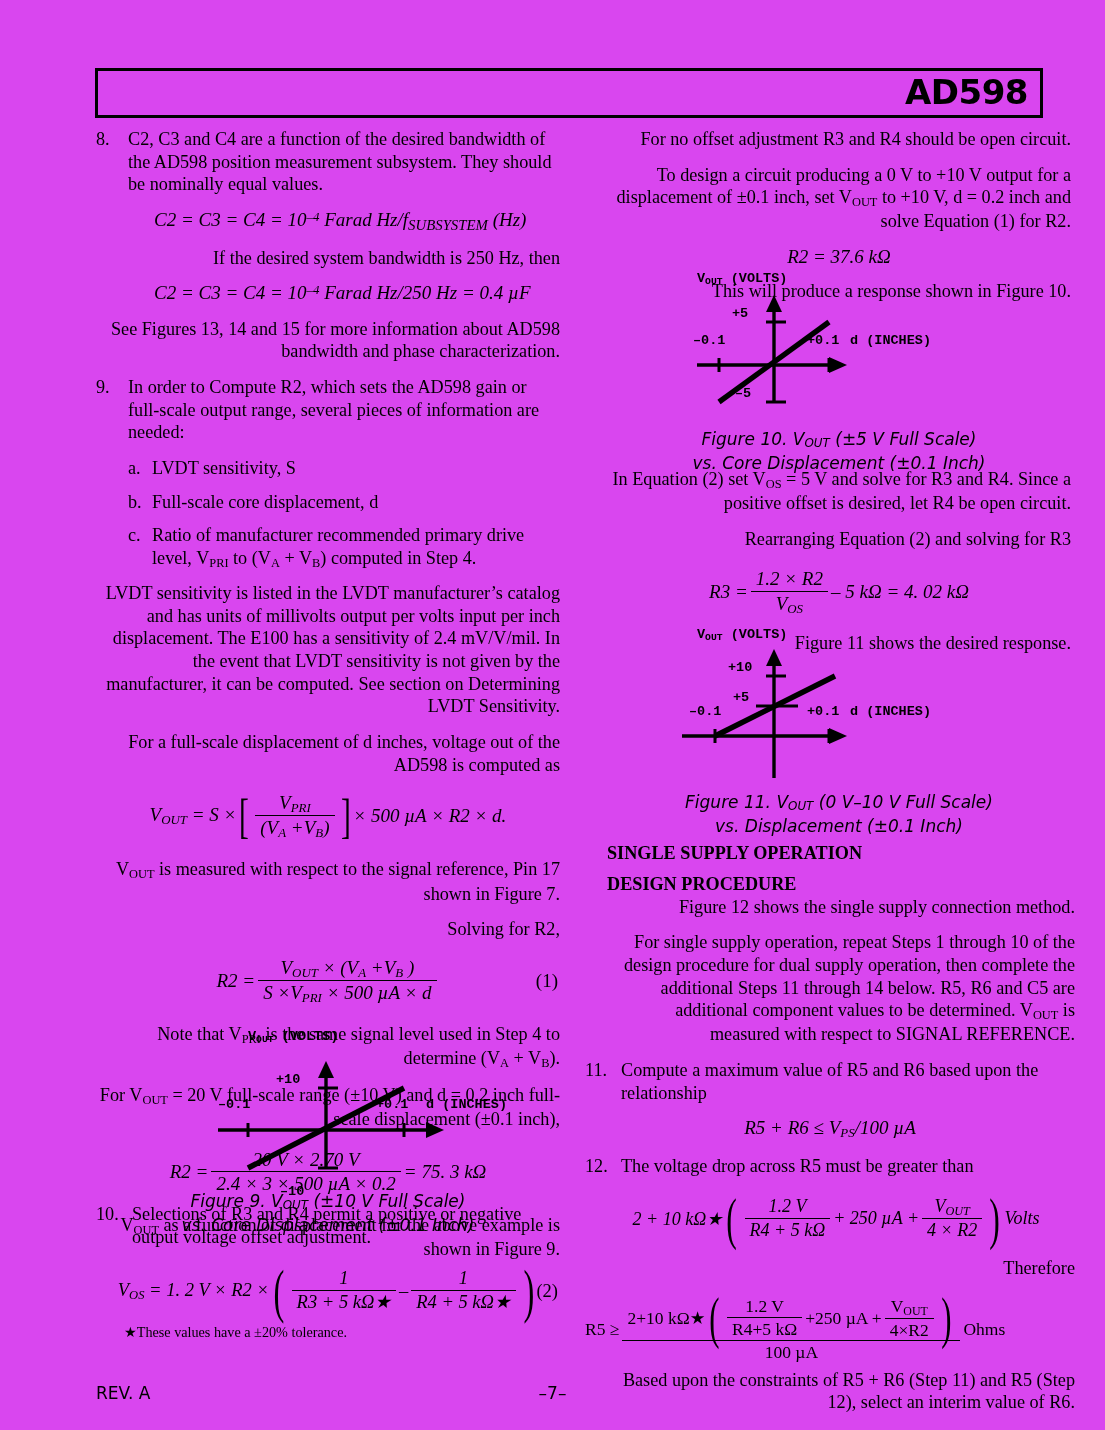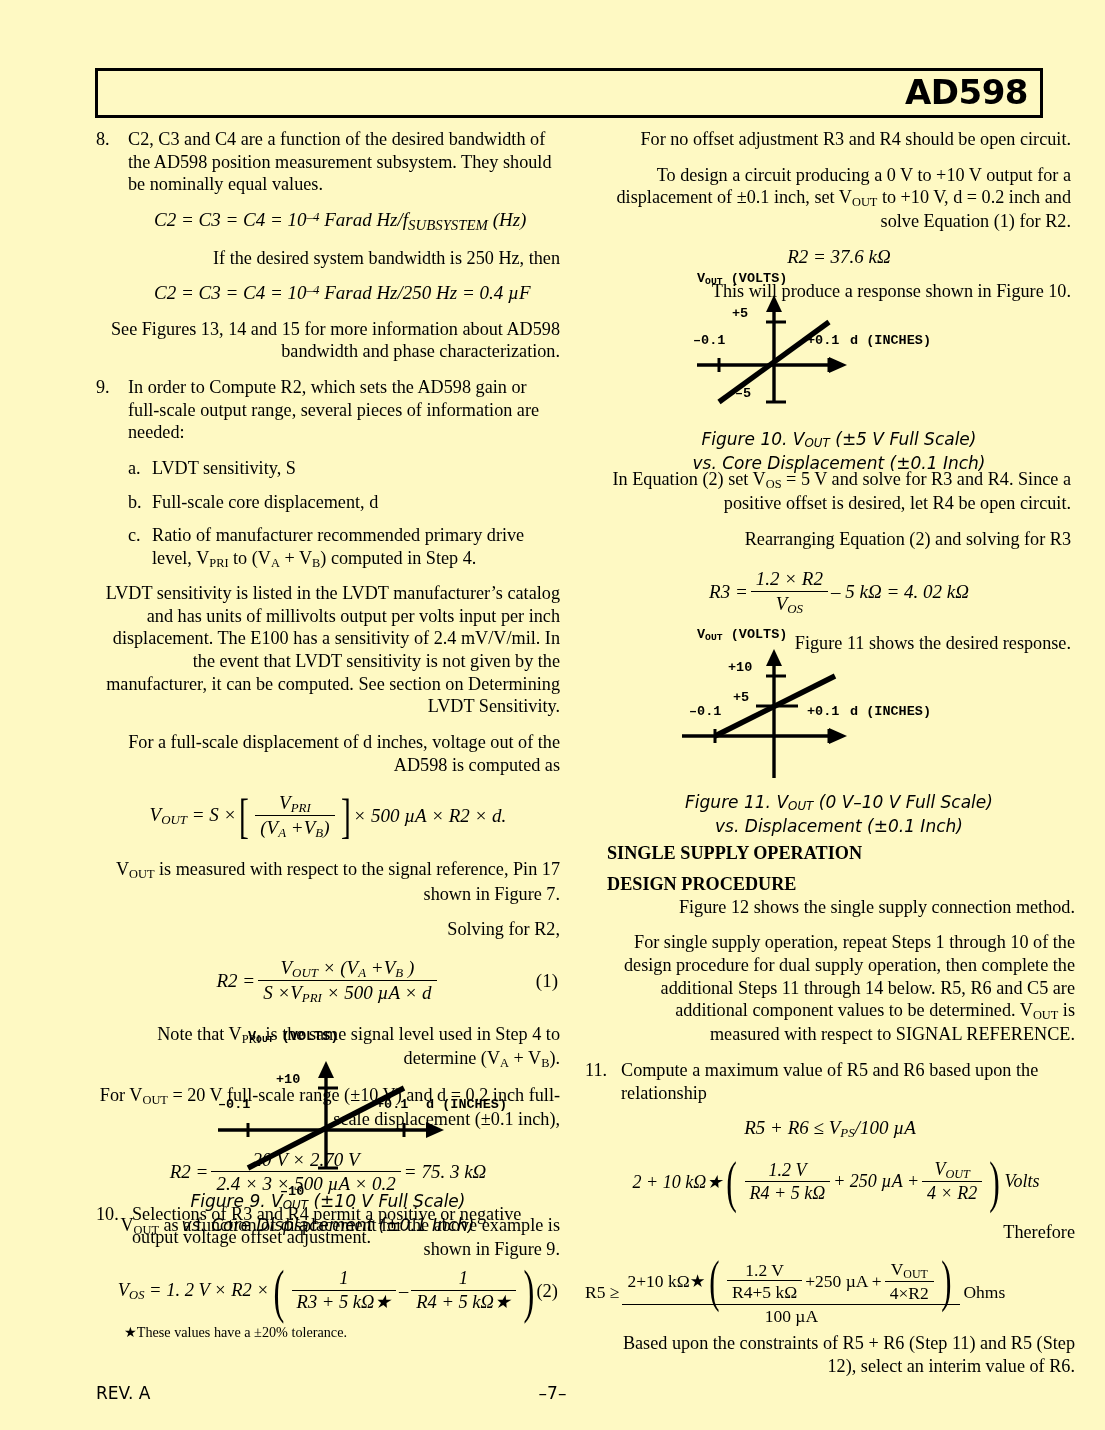--- a/index.html
+++ b/index.html
@@ -4,21 +4,21 @@
 <style>
   html, body {
     margin: 0;
     padding: 0;
     background: #ffffff;
   }
   .page {
     position: relative;
     width: 1105px;
     height: 1430px;
-    background: #fef9c3;
+    background: #d946ef;
     font-family: "Liberation Serif", serif;
     color: #000000;
     overflow: hidden;
   }
 
   
   .header-box {
     position: absolute;
     left: 95px;
     top: 68px;
@@ -383,20 +383,23 @@
     </div>
 
     <div class="numitem wide">
       <span class="num">11.</span><span>Compute a maximum value of R5 and R6 based upon the relationship</span>
     </div>
 
     <div class="eq" style="margin:12px 0 14px 0;">
       <span>R5 + R6 ≤ V</span><sub>PS</sub><span>/100 µA</span>
     </div>
 
+    <div class="numitem wide">
+      <span class="num">12.</span><span>The voltage drop across R5 must be greater than</span>
+    </div>
 
     <div class="eq" style="margin:18px 0 16px 0; font-size:18px; padding-left:12px;">
       <span class="vmid">2 + 10 kΩ★</span><span class="tall2">(</span><span class="frac"><span class="n">1.2 V</span><span class="d">R4 + 5 kΩ</span></span><span class="vmid">+ 250 µA +</span><span class="frac"><span class="n"><span>V</span><sub>OUT</sub></span><span class="d">4 × R2</span></span><span class="tall2">)</span><span class="vmid">Volts</span>
     </div>
 
     <p class="body" style="padding-left:22px;">Therefore</p>
 
     <div class="eq" style="margin:16px 0 6px 0; font-size:17.5px; font-style:normal; text-align:left; padding-left:0px;">
       <span class="vmid">R5 ≥</span><span class="frac" style="font-size:1em;">
         <span class="n"><span class="vmid">2+10 kΩ★</span><span class="tall2">(</span><span class="frac"><span class="n">1.2 V</span><span class="d">R4+5 kΩ</span></span><span class="vmid">+250 µA +</span><span class="frac"><span class="n"><span>V</span><sub>OUT</sub></span><span class="d">4×R2</span></span><span class="tall2">)</span></span>

